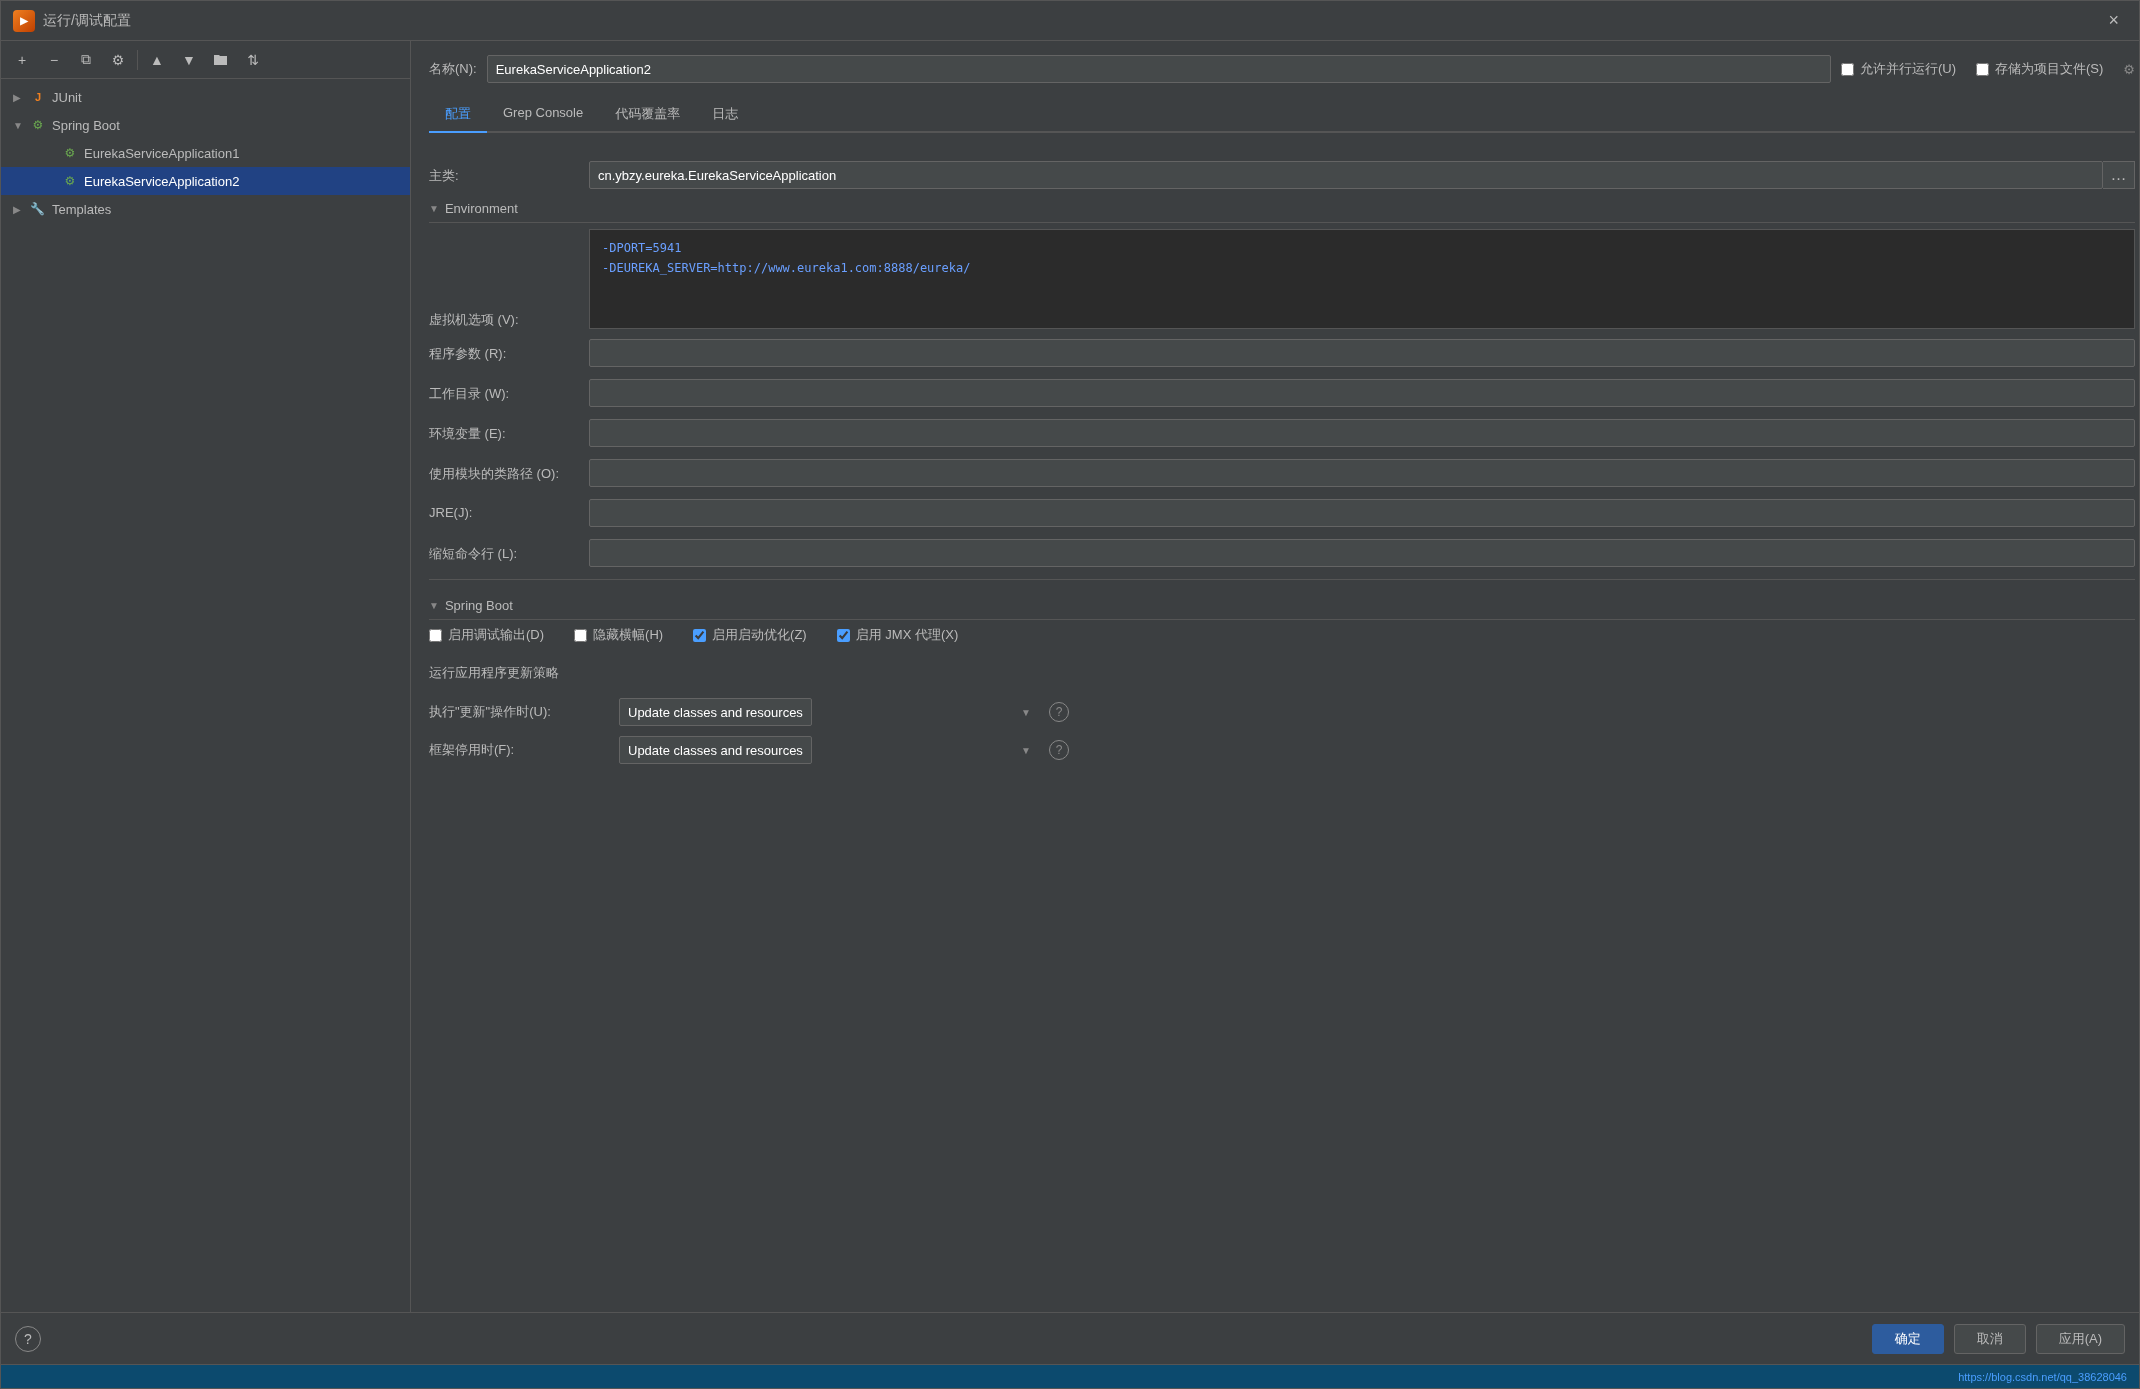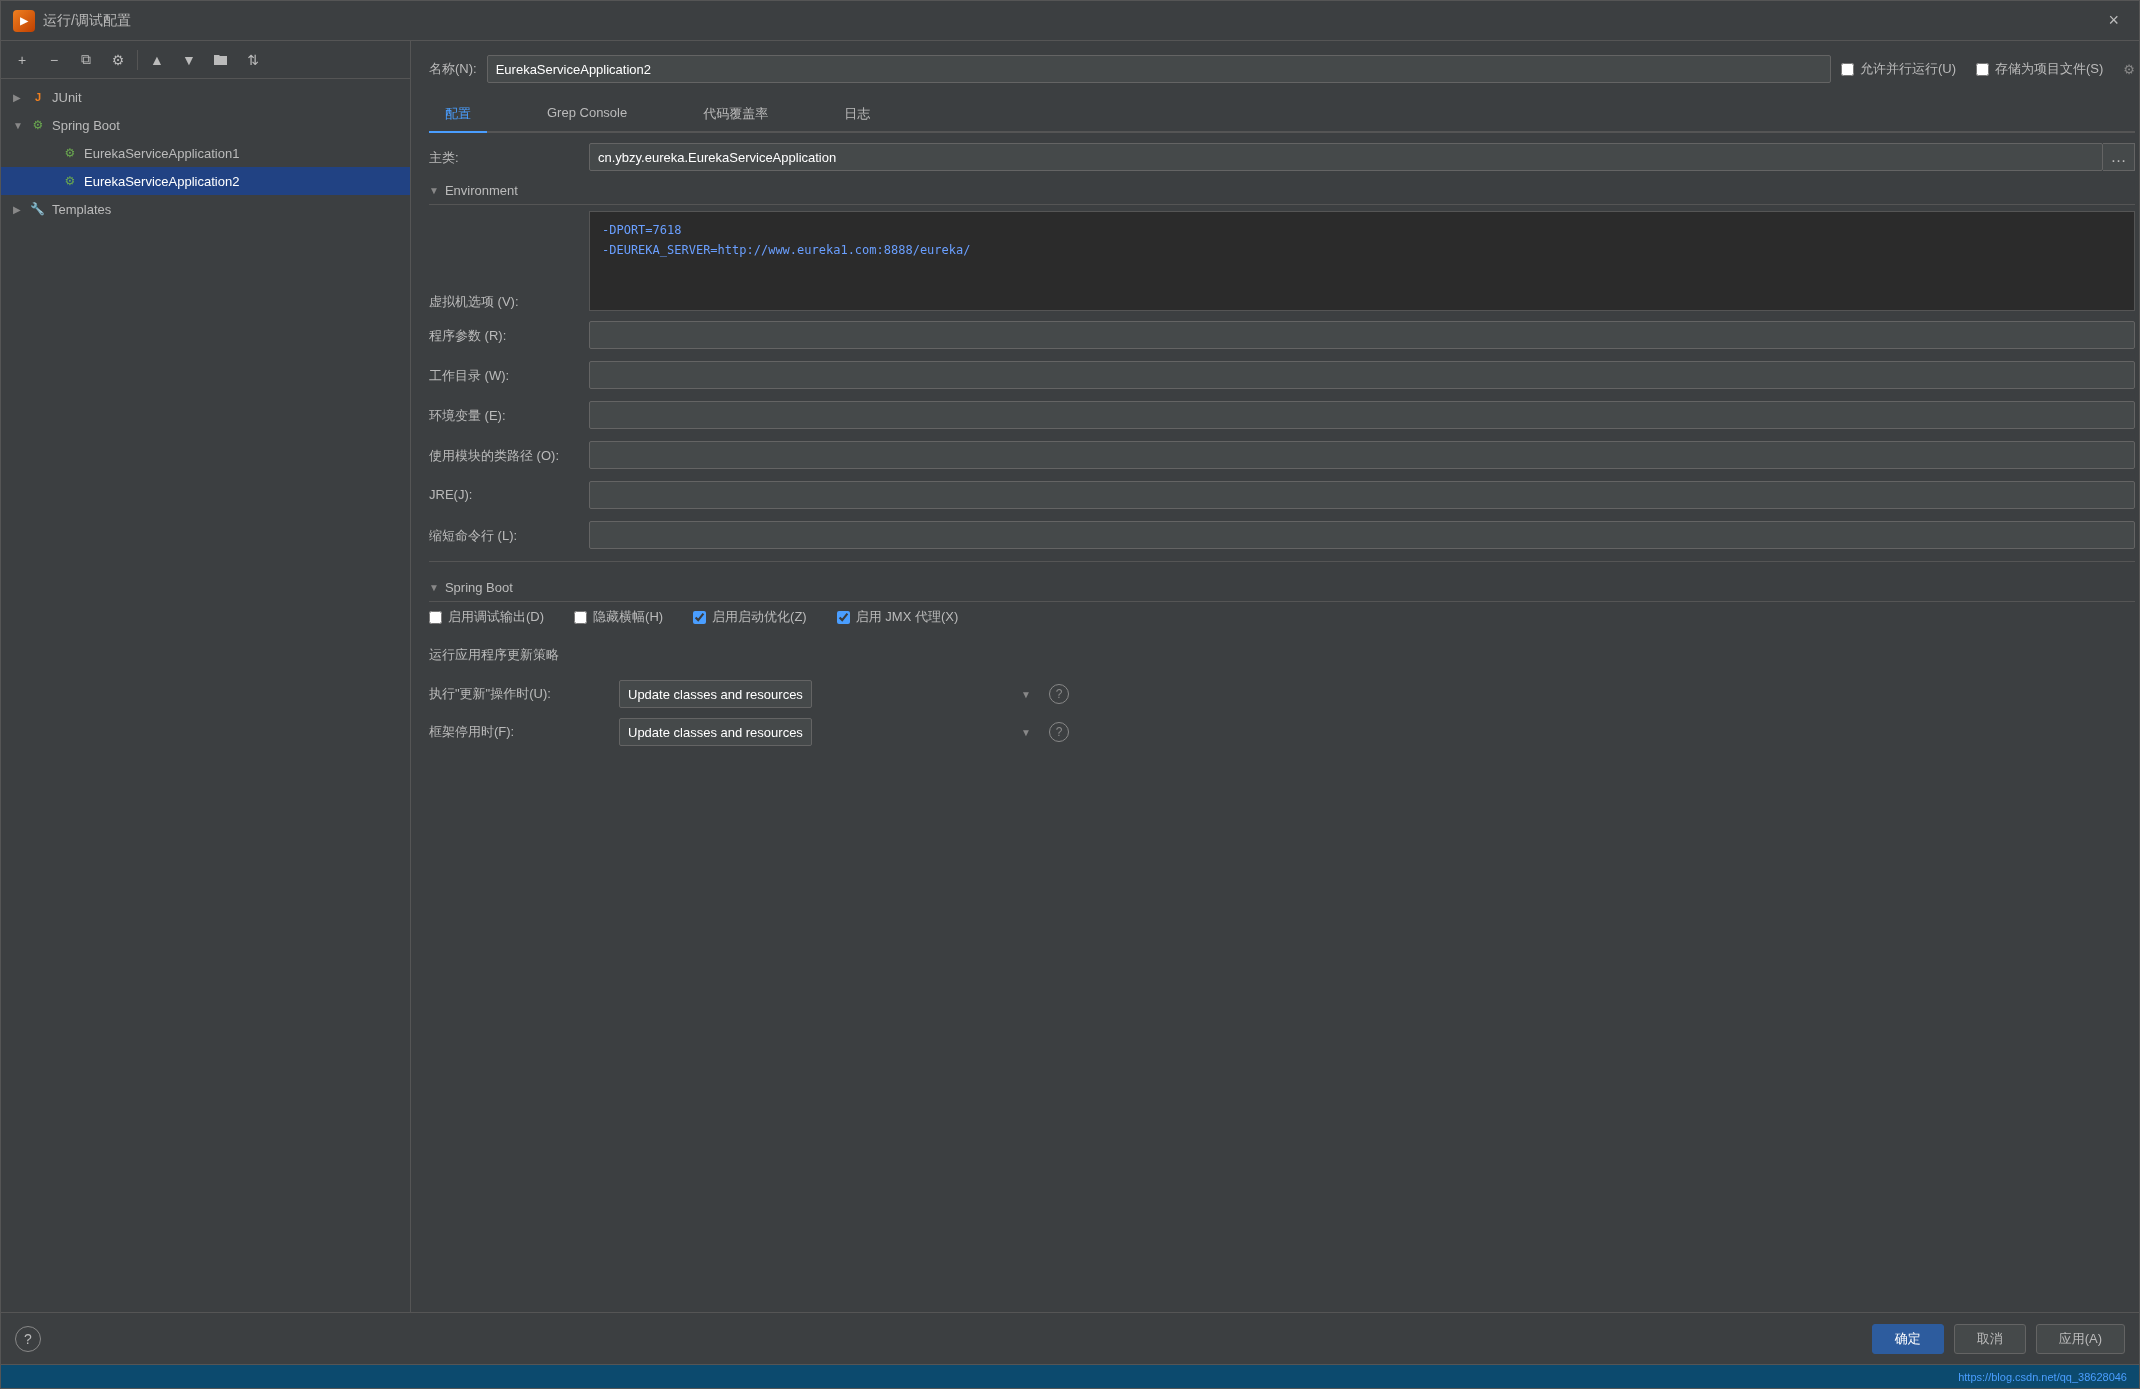--- a/index.html
+++ b/index.html
@@ -166,22 +166,21 @@
       gap: 6px;
       cursor: pointer;
     }
     .checkbox-item input[type="checkbox"] {
       cursor: pointer;
       accent-color: #4a9eff;
     }
     .tabs-row {
       display: flex;
       border-bottom: 2px solid #555;
-      margin-bottom: 0;
-      gap: 44px;
+      margin-bottom: 18px;
     }
     .tab {
       padding: 8px 16px;
       cursor: pointer;
       color: #bbb;
       font-size: 13px;
       border-bottom: 2px solid transparent;
       margin-bottom: -2px;
     }
     .tab.active {
@@ -490,21 +489,21 @@
 
         <div class="section-header">
           <span class="section-arrow">▼</span>
           <span>Environment</span>
         </div>
         <div class="section-divider"></div>
 
         <div class="form-row" style="align-items:flex-end;">
           <span class="form-label" style="padding-top:4px;">虚拟机选项 (V):</span>
           <div class="env-code-block">
-            <span style="display:block; color:#6a9fff;">-DPORT=7618</span>
+            <span style="display:block; color:#6a9fff;">-DPORT=5941</span>
             <span style="display:block; color:#6a9fff;">-DEUREKA_SERVER=http://www.eureka1.com:8888/eureka/</span>
           </div>
         </div>
 
         <div class="form-row">
           <span class="form-label">程序参数 (R):</span>
           <input class="form-input" type="text" style="">
         </div>
 
         <div class="form-row">

